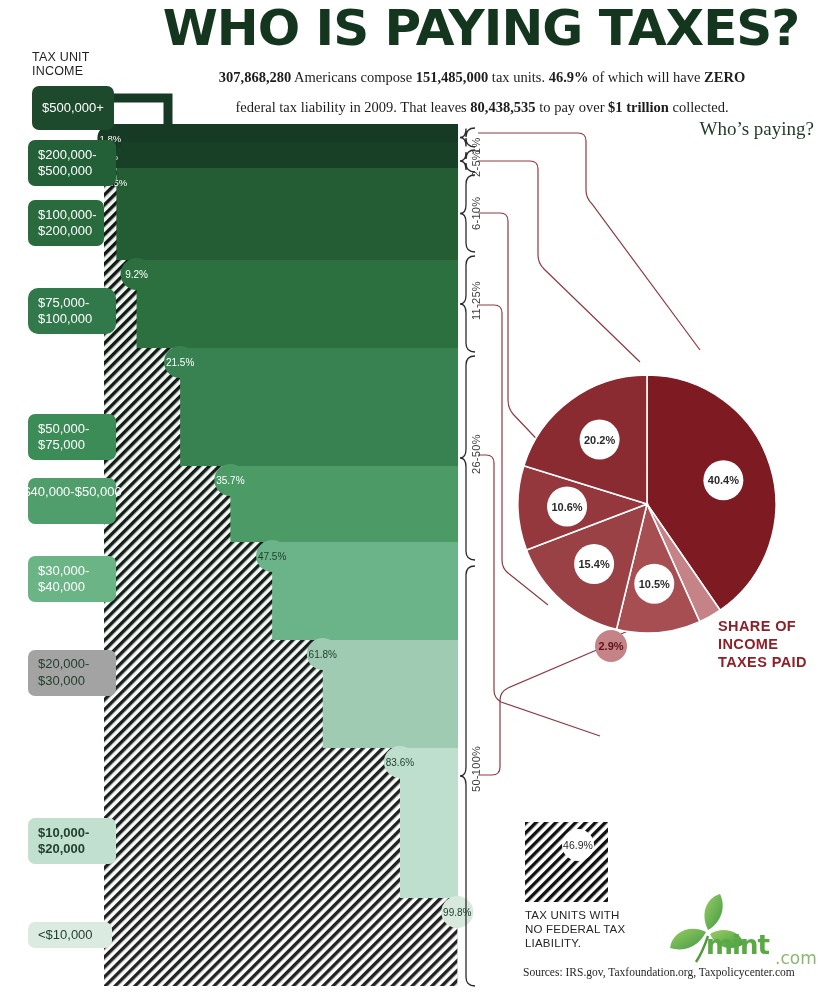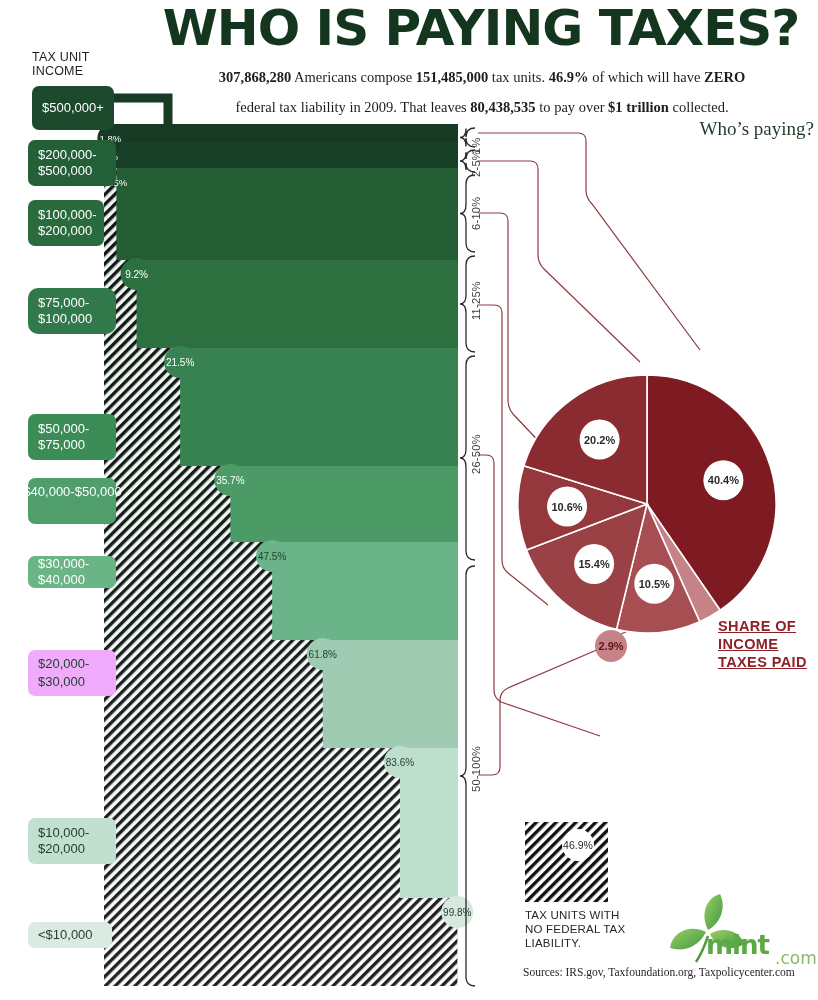--- a/index.html
+++ b/index.html
@@ -87,21 +87,20 @@
   
   .share-label{
     position:absolute;
     left:718px;top:617px;
     font-size:14.5px;
     line-height:18px;
     font-weight:bold;
     letter-spacing:.4px;
     color:#8e2027;
     font-family:"Liberation Sans", sans-serif;
-    text-decoration:underline;
   }
 
   
   .legend-text{
     position:absolute;left:525px;top:908px;
     font-size:11.5px;line-height:14px;
     color:#262626;
     font-family:"Liberation Sans", sans-serif;
     letter-spacing:.2px;
   }
@@ -301,31 +300,31 @@
       <div class="pill dark2" style="left: 28px; top: 414px; width: 88px; height: 46px; background: rgb(60, 140, 87); display: flex; flex-direction: column; justify-content: center;">
         <span>$50,000-</span>
         <span>$75,000</span>
       </div>
       <div class="stub" style="left: 114px; top: 432.5px; background: rgb(60, 140, 87);"></div>
       <div class="pill dark2" style="left: 28px; top: 478px; width: 88px; height: 46px; background: rgb(79, 158, 108); display: flex; flex-direction: row; justify-content: center;">
         <span>$40,000-</span>
         <span>$50,000</span>
       </div>
       <div class="stub" style="left: 114px; top: 496.5px; background: rgb(79, 158, 108);"></div>
-      <div class="pill dark2" style="left: 28px; top: 556px; width: 88px; height: 32px; background: rgb(106, 180, 134); display: flex; flex-direction: column; justify-content: center;">
+      <div class="pill dark2" style="left: 28px; top: 556px; width: 88px; height: 46px; background: rgb(106, 180, 134); display: flex; flex-direction: column; justify-content: center;">
         <span>$30,000-</span>
         <span>$40,000</span>
       </div>
       <div class="stub" style="left: 114px; top: 574.5px; background: rgb(106, 180, 134);"></div>
-      <div class="pill lt" style="left: 28px; top: 650px; width: 88px; height: 46px; background: #f0abfc; display: flex; flex-direction: column; justify-content: space-between;">
+      <div class="pill lt" style="left: 28px; top: 650px; width: 88px; height: 46px; background: #a3a3a3; display: flex; flex-direction: column; justify-content: flex-start;">
         <span>$20,000-</span>
         <span>$30,000</span>
       </div>
       <div class="stub" style="left: 114px; top: 668.5px; background: rgb(151, 201, 174);"></div>
-      <div class="pill lt" style="left: 28px; top: 818px; width: 88px; height: 46px; background: rgb(194, 224, 207); display: flex; flex-direction: column; justify-content: center;">
+      <div class="pill lt" style="left: 28px; top: 818px; width: 88px; height: 46px; background: rgb(194, 224, 207); display: flex; flex-direction: column; justify-content: center; font-weight: bold;">
         <span>$10,000-</span>
         <span>$20,000</span>
       </div>
       <div class="stub" style="left: 114px; top: 836.5px; background: rgb(194, 224, 207);"></div>
       <div class="pill lt" style="left: 28px; top: 922px; width: 84px; height: 26px; background: rgb(220, 235, 226); display: flex; flex-direction: column; justify-content: center;">
         <span>&lt;$10,000</span>
       </div>
       <div class="stub" style="left: 110px; top: 930.5px; background: rgb(220, 235, 226);"></div>
     </div>
 

